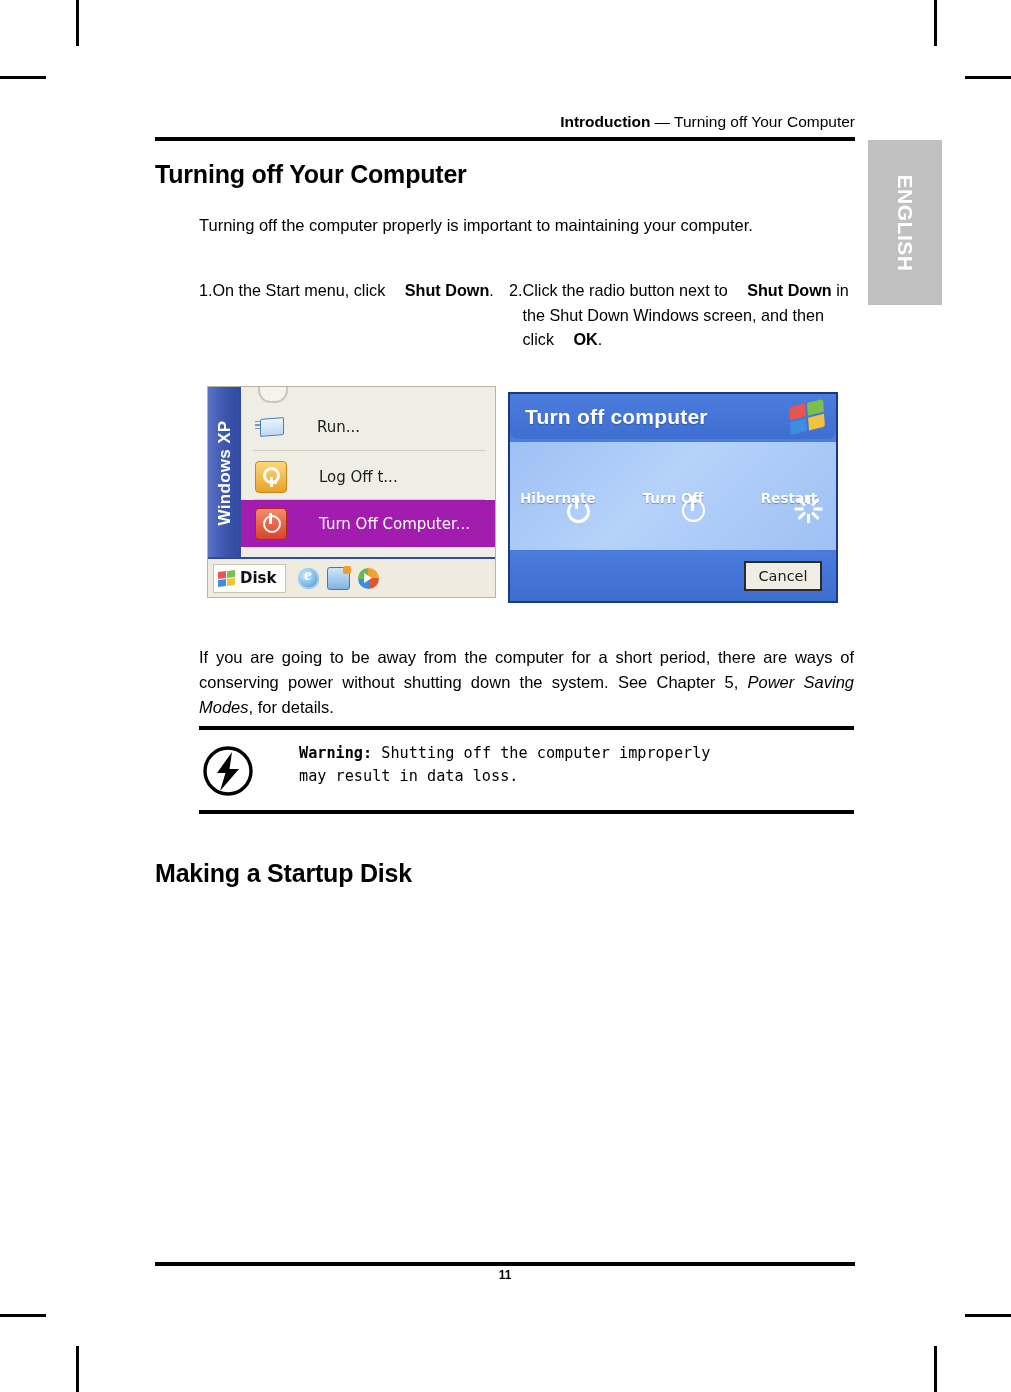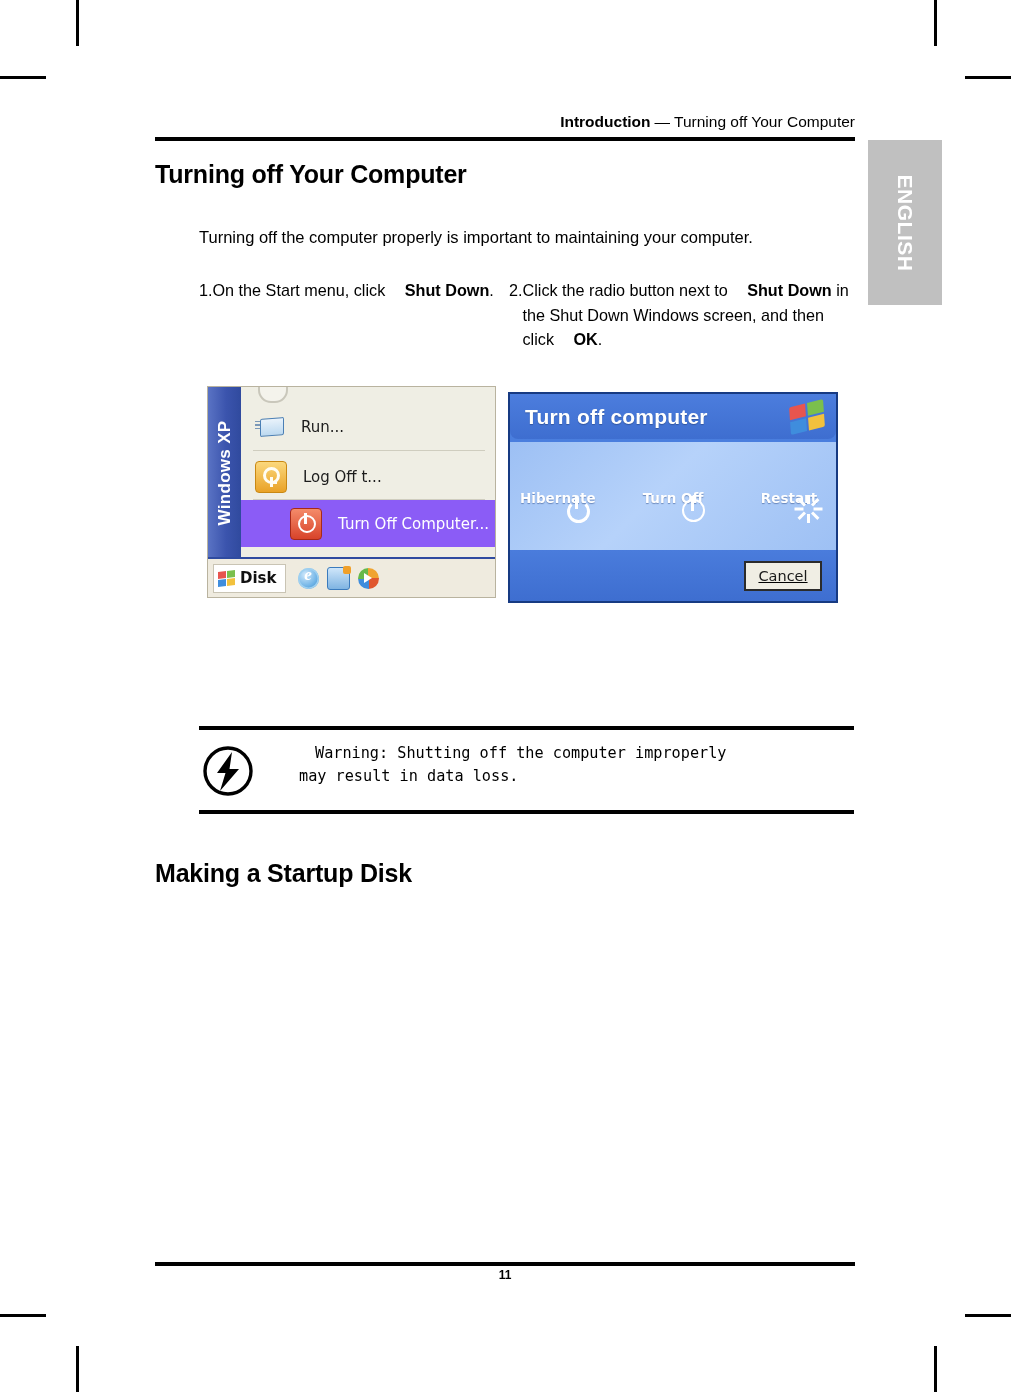--- a/index.html
+++ b/index.html
@@ -79,21 +79,20 @@
     font-weight: bold;
     letter-spacing: -0.2px;
   }
   .body-text {
     position: absolute;
     left: 199px;
     width: 655px;
     font-size: 16.5px;
     line-height: 25px;
     text-align: justify;
-    margin-top: 12px;
   }
   .body-text i { font-style: italic; }
 
   
   #steps {
     position: absolute;
     left: 199px;
     top: 278px;
     width: 655px;
     display: flex;
@@ -163,21 +162,21 @@
   }
   #shot-start .mrow {
     position: absolute;
     left: 0; right: 0;
     height: 47px;
     display: flex;
     align-items: center;
   }
   #shot-start .mrow.r1 { top: 16px; }
   #shot-start .mrow.r2 { top: 66px; }
-  #shot-start .mrow.r3 { top: 113px; background: #8b5cf6; padding-left: 35px; }
+  #shot-start .mrow.r3 { top: 113px; background: #a21caf; }
   #shot-start .sep {
     position: absolute;
     left: 12px; right: 10px;
     height: 1px;
     background: #cfcdbf;
   }
   #shot-start .sep.s1 { top: 63px; }
   #shot-start .sep.s2 { top: 112px; }
   #shot-start .mico {
     width: 30px; height: 30px;
@@ -243,21 +242,21 @@
     border: 2.2px solid #ffffff;
     border-radius: 50%;
   }
   #shot-start .mico.power .bar {
     position: absolute;
     left: 13px; top: 4px;
     width: 2.6px; height: 11px;
     background: #ffffff;
   }
   #shot-start .mlabel {
-    margin-left: 16px;
+    margin-left: 32px;
     font-size: 15px;
     color: #1c1c1c;
     font-family: "DejaVu Sans", sans-serif;
   }
   #shot-start .mrow.r3 .mlabel { color: #ffffff; }
 
   #shot-start .taskbar {
     position: absolute;
     left: 0; right: 0; bottom: 0;
     height: 38px;
@@ -451,21 +450,20 @@
     transform-origin: 1.5px 14px;
   }
   #shot-turnoff .footer {
     position: absolute;
     left: 0; right: 0; bottom: 0;
     height: 51px;
     background: linear-gradient(to bottom,#4a7cdc,#3e6ed0);
     display: flex;
     align-items: center;
     justify-content: flex-end;
-    text-decoration: underline;
   }
   #shot-turnoff .cancel {
     margin-right: 14px;
     min-width: 74px;
     height: 26px;
     background: #f0eee4;
     border: 2px solid #2b2b2b;
     display: flex;
     align-items: center;
     justify-content: center;
@@ -497,21 +495,21 @@
     display: flex;
     justify-content: center;
     padding-top: 2px;
   }
   #warn-box .wtext {
     font-family: "DejaVu Sans Mono", monospace;
     font-size: 15.2px;
     line-height: 23px;
     padding-left: 42px;
   }
-  #warn-box .wtext b { font-weight: normal; margin-left: 16px; }
+  #warn-box .wtext b { font-weight: bold; }
 
   
   #footer-rule {
     position: absolute;
     left: 155px;
     top: 1262px;
     width: 700px;
     height: 4px;
     background: #000000;
   }
@@ -657,20 +655,21 @@
           <span class="ray" style="transform:rotate(315deg);"></span>
         </span>
         <div class="olabel">Restart</div>
       </div>
     </div>
     <div class="footer">
       <div class="cancel">Cancel</div>
     </div>
   </div>
 
+  <div class="body-text" style="top:645px;"><span>If you are going to be away from the computer for a short period, there are ways of conserving power without shutting down the system. See Chapter 5, </span><i>Power Saving Modes</i><span>, for details.</span></div>
 
   <div id="warn-box">
     <div class="rule"></div>
     <div class="inner">
       <div class="wicon">
         <svg width="54" height="54" viewBox="0 0 54 54">
           <circle cx="27" cy="27" r="23" fill="#ffffff" stroke="#000000" stroke-width="3.4"></circle>
           <path d="M31 8 L16 29 L24.5 29 L19 47 L38 25 L28.5 25 Z" fill="#000000"></path>
         </svg>
       </div>

